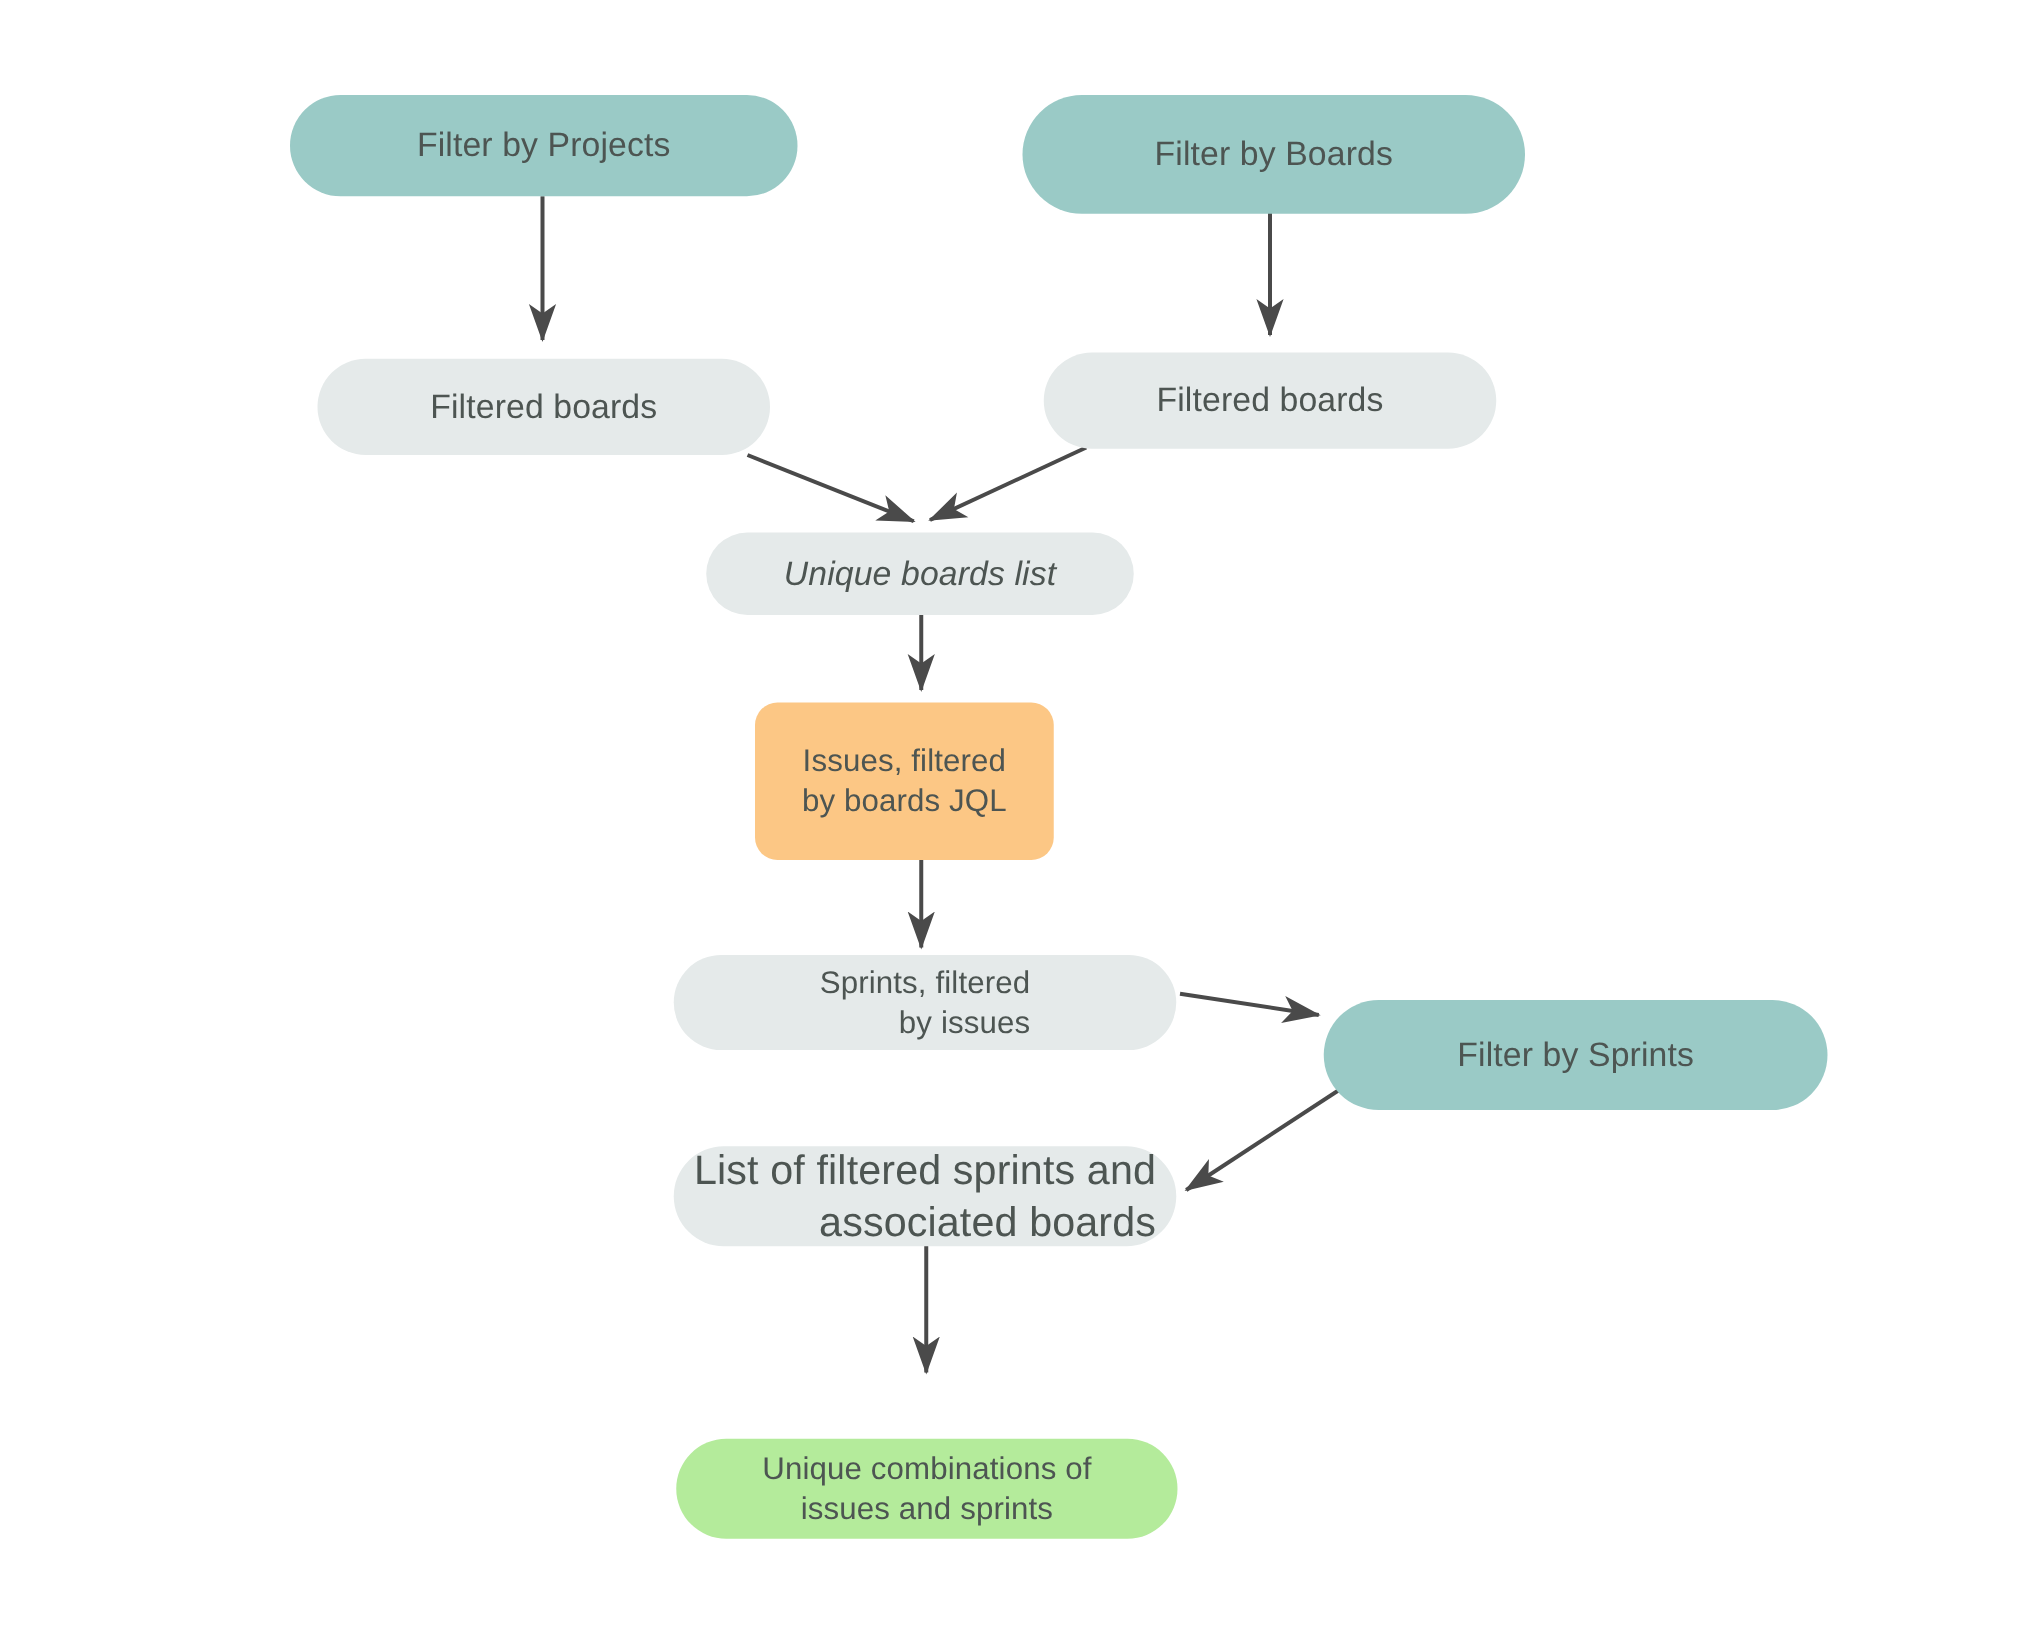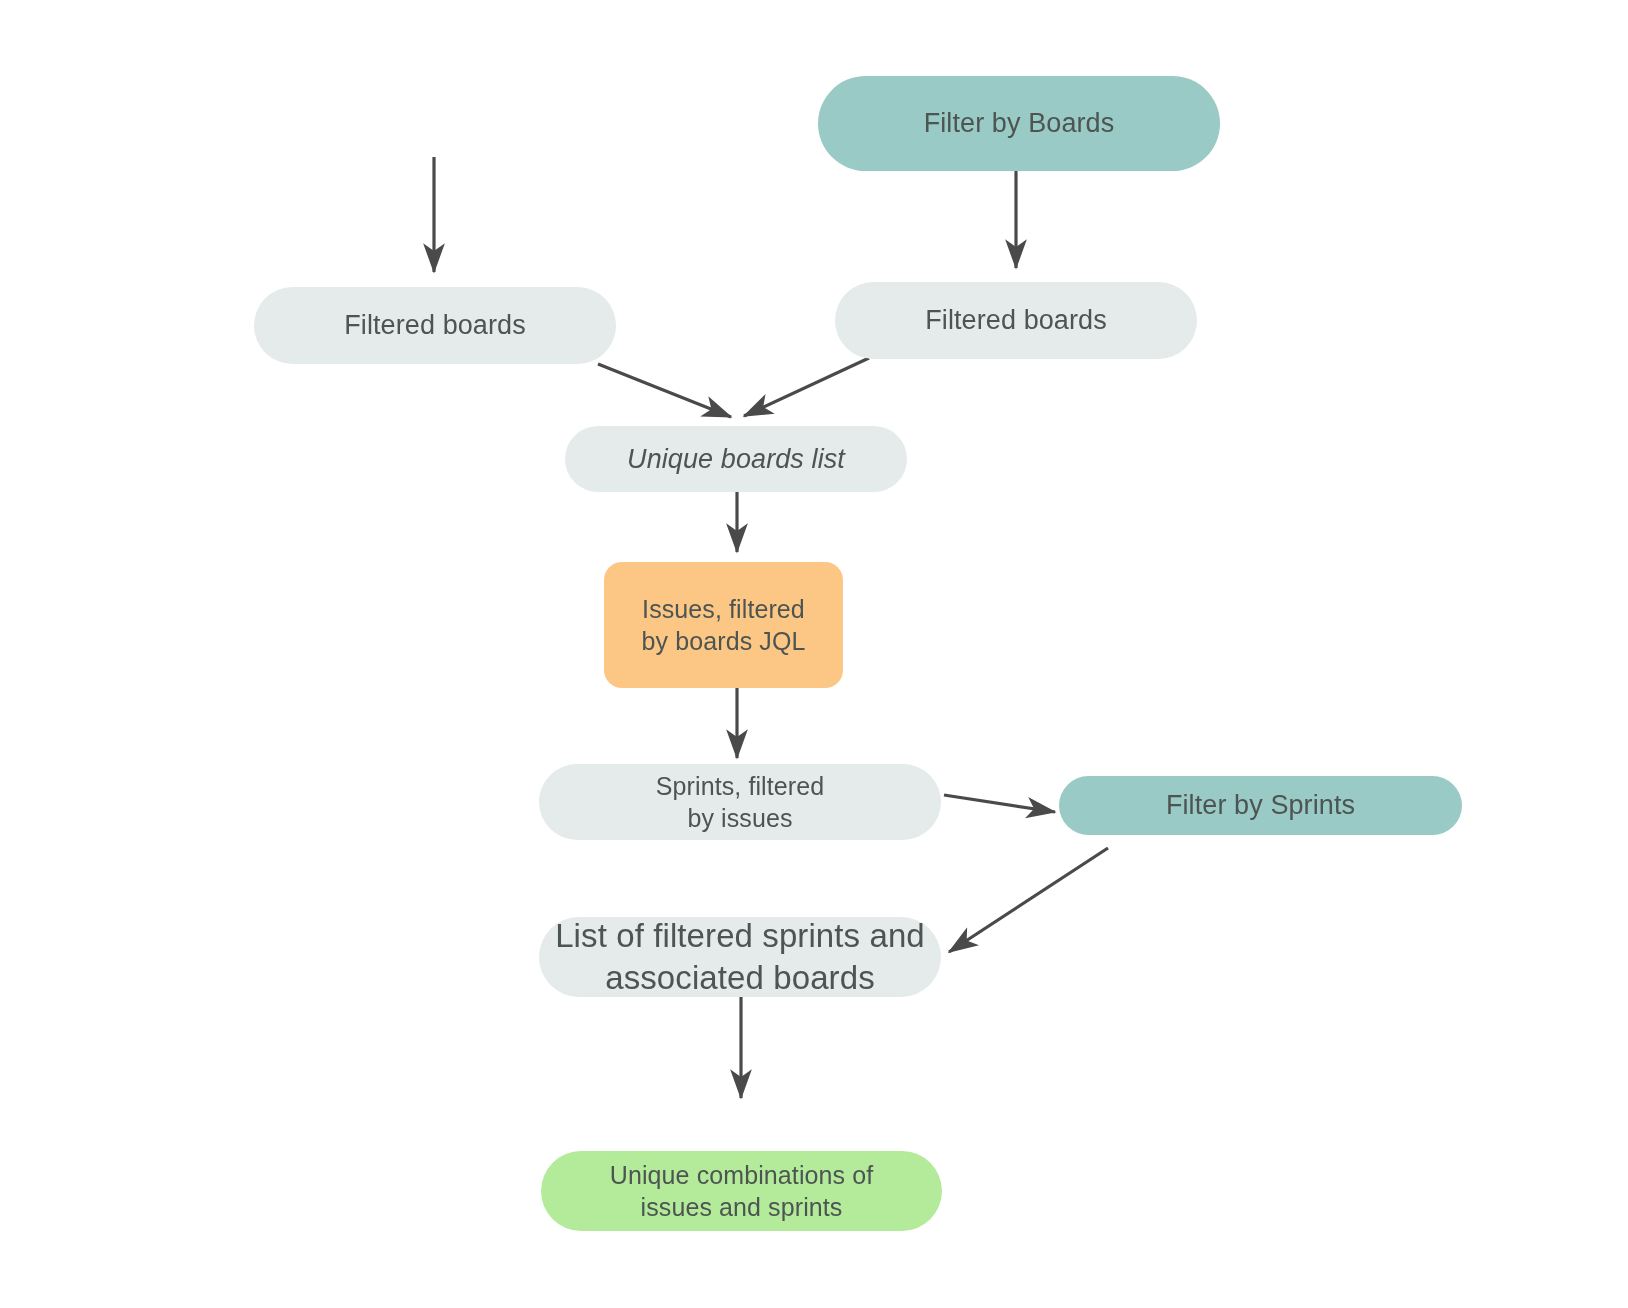--- a/index.html
+++ b/index.html
@@ -40,21 +40,21 @@
     padding: 0 14px;
     font-family: "Liberation Sans", sans-serif;
   }
   .node-label {
     white-space: pre-line;
     display: block;
   }
   .shape-pill { border-radius: 999px; }
   .shape-rounded { border-radius: 18px; }
   .fill-teal  { background: #9acac6; }
-  .fill-gray  { background: #e5eaea; }
+  .fill-gray  { background: #e5eaea; text-align: right; }
   .fill-orange{ background: #fcc785; }
   .fill-green { background: #b4eb9b; }
 </style>
 </head>
 <body>
 
 <div id="diagram-canvas">
 
   <svg id="edge-layer" width="1628" height="1308" viewBox="0 0 1628 1308">
     <defs>
@@ -75,20 +75,23 @@
 
     <line x1="737" y1="688" x2="737" y2="758" stroke="#4a4a4a" stroke-width="3.2" marker-end="url(#arrowhead)"></line>
 
     <line x1="944" y1="795" x2="1055" y2="812" stroke="#4a4a4a" stroke-width="3.2" marker-end="url(#arrowhead)"></line>
 
     <line x1="1108" y1="848" x2="949" y2="952" stroke="#4a4a4a" stroke-width="3.2" marker-end="url(#arrowhead)"></line>
 
     <line x1="741" y1="996" x2="741" y2="1098" stroke="#4a4a4a" stroke-width="3.2" marker-end="url(#arrowhead)"></line>
   </svg>
 
+  <div class="node shape-pill fill-teal" style="left:232px; top:76px; width:406px; height:81px;">
+    <span class="node-label">Filter by Projects</span>
+  </div>
 
   <div class="node shape-pill fill-teal" style="left:818px; top:76px; width:402px; height:95px;">
     <span class="node-label">Filter by Boards</span>
   </div>
 
   <div class="node shape-pill fill-gray" style="left:254px; top:287px; width:362px; height:77px;">
     <span class="node-label">Filtered boards</span>
   </div>
 
   <div class="node shape-pill fill-gray" style="left:835px; top:282px; width:362px; height:77px;">
@@ -102,21 +105,21 @@
   <div class="node shape-rounded fill-orange" style="left:604px; top:562px; width:239px; height:126px; font-size:25px;">
     <span class="node-label">Issues, filtered
 by boards JQL</span>
   </div>
 
   <div class="node shape-pill fill-gray" style="left:539px; top:764px; width:402px; height:76px; font-size:25px;">
     <span class="node-label">Sprints, filtered
 by issues</span>
   </div>
 
-  <div class="node shape-pill fill-teal" style="left:1059px; top:776px; width:403px; height:59px;">
+  <div class="node shape-pill fill-teal" style="left:1059px; top:800px; width:403px; height:88px;">
     <span class="node-label">Filter by Sprints</span>
   </div>
 
   <div class="node shape-pill fill-gray" style="left:539px; top:917px; width:402px; height:80px; font-size:33px;">
     <span class="node-label">List of filtered sprints and
 associated boards</span>
   </div>
 
   <div class="node shape-pill fill-green" style="left:541px; top:1106px; width:401px; height:80px; font-size:25px;margin-top:45px;">
     <span class="node-label">Unique combinations of

